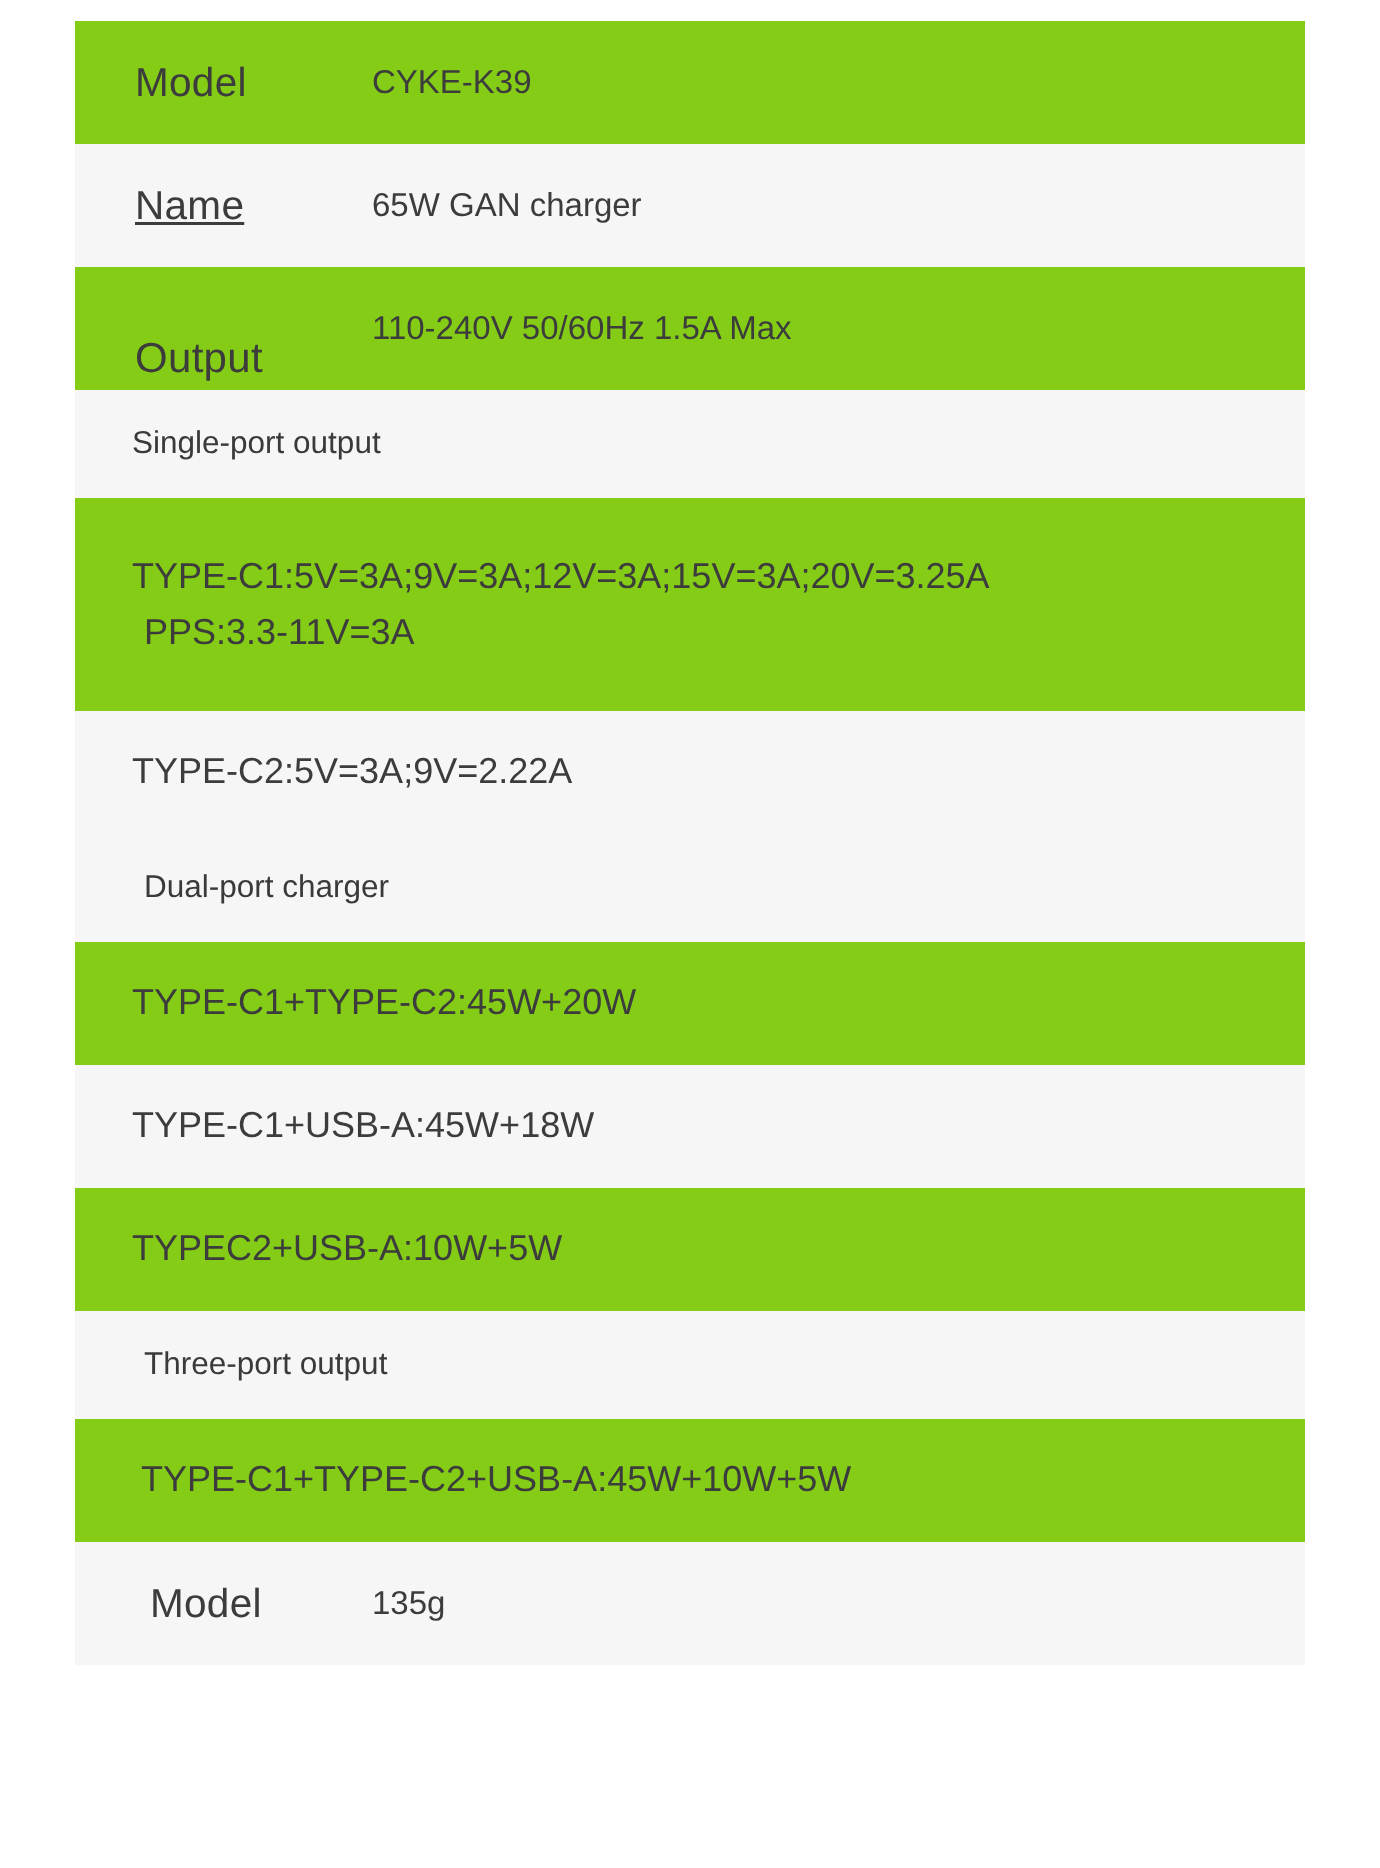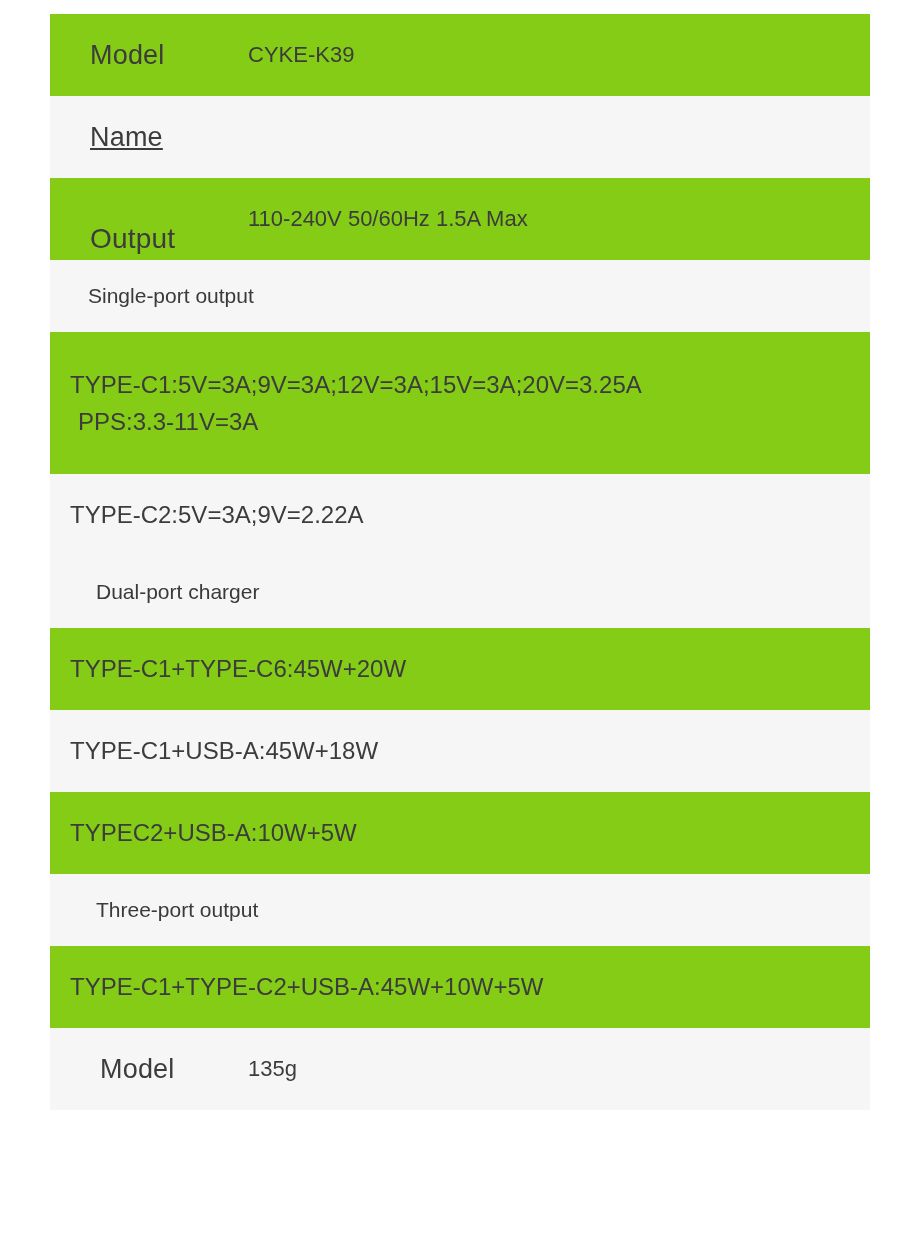--- a/index.html
+++ b/index.html
@@ -56,49 +56,50 @@
     height: 72px;
     padding-left: 38px;
     font-size: 21px;
     color: #3a3a3a;
   }
   .row.heading.indent { padding-left: 46px; }
 
   
   .row.detail {
     height: 82px;
-    padding-left: 20px;
+    padding-left: 38px;
     font-size: 24px;
     color: #3c3c3c;
   }
   .row.detail.tall {
     height: 142px;
     align-items: center;
   }
   .row.detail.tall .multiline {
     line-height: 1.55;
   }
   .row.detail.tall .multiline .l2 {
     padding-left: 8px;
     display: block;
   }
-  .row.detail.indent { padding-left: 20px; }
+  .row.detail.indent { padding-left: 44px; }
 </style>
 </head>
 <body>
 
 <div class="spec-sheet">
 
   <div class="row pair model shade-a">
     <span class="label">Model</span>
     <span class="value">CYKE-K39</span>
   </div>
 
   <div class="row pair name shade-b">
     <span class="label">Name</span>
+    <span class="value">65W GAN charger</span>
   </div>
 
   <div class="row pair output shade-a">
     <span class="label">Output</span>
     <span class="value">110-240V  50/60Hz 1.5A Max</span>
   </div>
 
   <div class="row heading shade-b">
     <span>Single-port output</span>
   </div>
@@ -113,21 +114,21 @@
   <div class="row detail shade-b">
     <span>TYPE-C2:5V=3A;9V=2.22A</span>
   </div>
 
 
   <div class="row heading indent shade-b">
     <span>Dual-port charger</span>
   </div>
 
   <div class="row detail shade-a">
-    <span>TYPE-C1+TYPE-C6:45W+20W</span>
+    <span>TYPE-C1+TYPE-C2:45W+20W</span>
   </div>
 
   <div class="row detail shade-b">
     <span>TYPE-C1+USB-A:45W+18W</span>
   </div>
 
   <div class="row detail shade-a">
     <span>TYPEC2+USB-A:10W+5W</span>
   </div>
 

